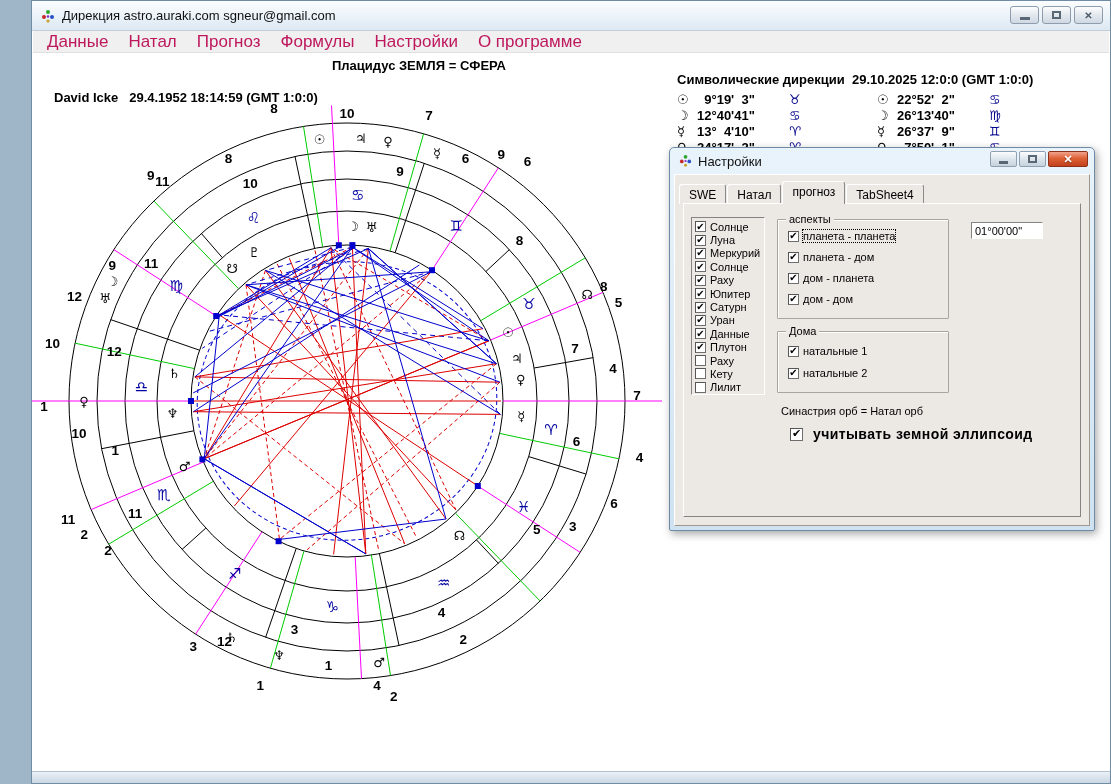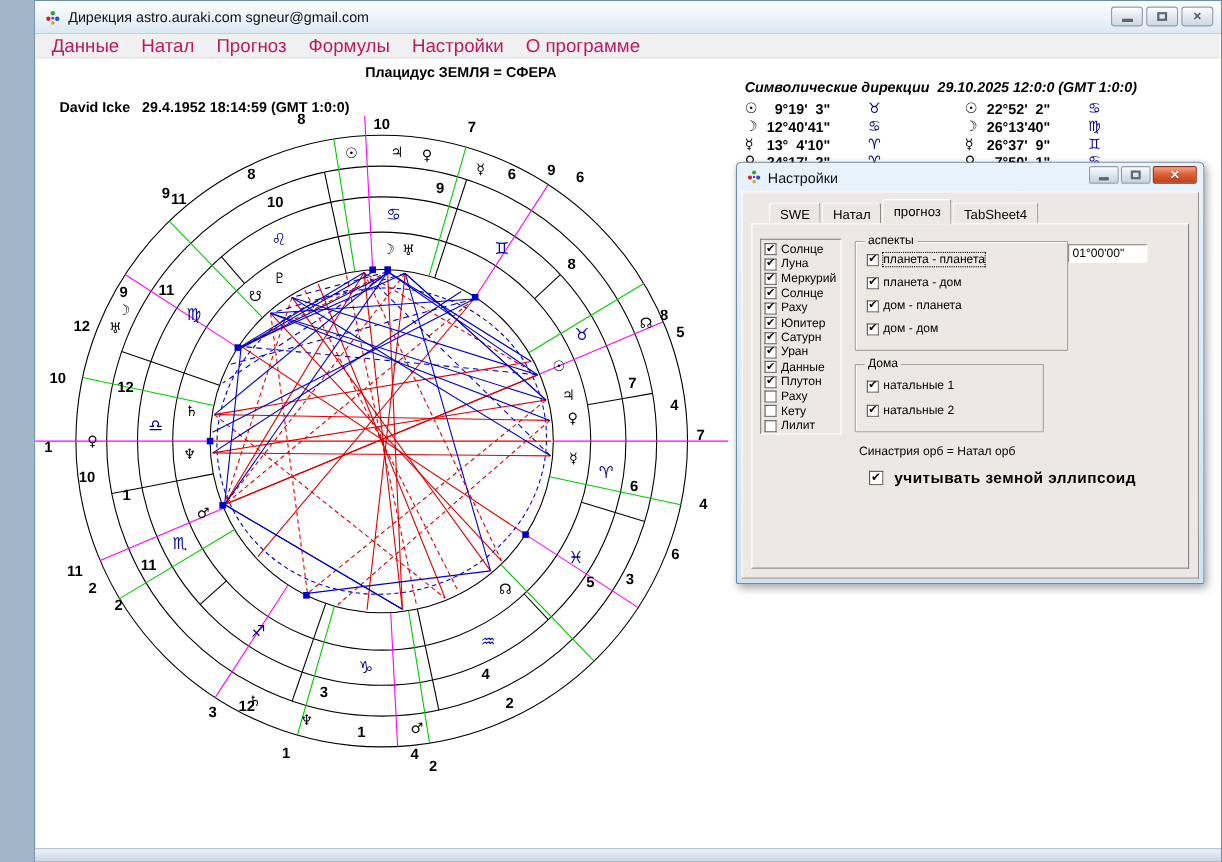--- a/index.html
+++ b/index.html
@@ -17,21 +17,21 @@
   .wbtn .min-glyph { width:10px; height:3px; background:#5A6876; margin-top:7px; }
   .wbtn .max-glyph { width:9px; height:8px; border:2px solid #5A6876; }
   
   .menubar { position:absolute; left:1px; top:30px; right:1px; height:22px; background:#F0F0F0; border-bottom:1px solid #E0E0E0; display:flex; align-items:center; padding-left:4px; }
   .menu-item { font-size:17px; color:#be185d; padding:2px 10px; }
   
   .info { position:absolute; left:22px; top:57px; font-size:13px; font-weight:bold; color:#000; line-height:16px; white-space:pre; }
   .info .sys { position:absolute; left:278px; top:0;text-align:right; }
   
   .dirs { position:absolute; left:645px; top:71px; font-weight:bold; font-size:13px; color:#000; }
-  .dirs-title { white-space:pre;font-style:italic; }
+  .dirs-title { white-space:pre; }
   .pos-cols { position:relative; margin-top:4px; }
   .pos-col { position:absolute; top:0; }
   .pos-col.c2 { left:200px; }
   .pos-row { display:flex; height:16px; align-items:center; white-space:pre; }
   .pos-row .pg { width:20px; font-family:"DejaVu Sans",sans-serif; font-weight:normal; font-size:13px; }
   .pos-row .pt { width:92px; }
   .pos-row .sg { font-family:"DejaVu Sans",sans-serif; font-weight:normal; font-size:13px; color:#00008B; }
   
   .wheel { position:absolute; left:0; top:85px; width:632px; height:632px; }
   
@@ -46,38 +46,38 @@
   .dlg-title { position:absolute; left:28px; top:6px; font-size:13px; color:#111; }
   .dlg-btns { position:absolute; right:6px; top:3px; display:flex; gap:2px; }
   .dbtn { height:16px; border:1px solid #90A0B0; border-radius:2px; display:flex; align-items:center; justify-content:center; }
   .dbtn.min,.dbtn.max { width:27px; background:linear-gradient(#FCFDFE,#DDE5EC 50%,#C6D2DD); color:#4C5A68; }
   .dbtn.min .min-glyph { width:9px; height:3px; background:#5A6876; margin-top:6px; }
   .dbtn.max .max-glyph { width:9px; height:8px; border:2px solid #5A6876; }
   .dbtn.close { width:40px; background:linear-gradient(#F2A38D,#DD6136 45%,#C2411B); border-color:#8C3119; color:#fff; font-weight:bold; font-size:11px; text-shadow:0 1px 1px #7A2A12; }
   .dlg-body { position:absolute; left:4px; right:4px; top:26px; bottom:4px; background:#ECE9E5;
     border:1px solid #FFF; border-right-color:#9C9890; border-bottom-color:#9C9890; }
   
-  .tabs { position:absolute; left:24px; top:7px; display:flex; align-items:flex-end; height:22px; }
+  .tabs { position:absolute; left:4px; top:7px; display:flex; align-items:flex-end; height:22px; }
   .tab { font-size:12px; color:#000; padding:3px 9px 2px; border:1px solid #8A8A8A; border-bottom:none;
     border-top-left-radius:3px; border-top-right-radius:3px; background:#ECE9E5; margin-right:1px; height:20px;
     border-left-color:#fff; border-top-color:#fff; }
   .tab.active { height:23px; position:relative; z-index:2; font-weight:normal; background:#ECE9E5; }
   .tabpage { position:absolute; left:8px; right:8px; top:28px; bottom:8px; background:#ECE9E5;
     border:1px solid #fff; border-right-color:#848484; border-bottom-color:#848484; z-index:1; }
   
   .plist { position:absolute; left:7px; top:13px; width:74px; height:178px; padding:2px 0 0 3px;
     border:1px solid #848484; border-right-color:#FFF; border-bottom-color:#FFF; background:#ECE9E5; }
   .plist-row { display:flex; align-items:center; height:13.4px; font-size:11px; white-space:nowrap; }
   .cb { width:11px; height:11px; background:#fff; border:1px solid #6E6E6E; border-top-color:#555; border-left-color:#555;
     display:inline-flex; align-items:center; justify-content:center; font-size:10px; line-height:10px; color:#000;
     margin-right:4px; flex:none; font-family:"DejaVu Sans",sans-serif; }
   
   .group { position:absolute; border:1px solid #A9A49C; border-radius:1px; box-shadow:1px 1px 0 #fff inset; }
   .group-label { position:absolute; top:-7px; left:8px; background:#ECE9E5; font-size:11px; padding:0 3px; }
-  .g-aspects { left:93px; top:15px; width:194px; height:100px; }
+  .g-aspects { left:93px; top:15px; width:172px; height:100px; }
   .g-houses  { left:93px; top:127px; width:172px; height:62px; }
   .g-row { position:absolute; left:10px; display:flex; align-items:center; font-size:11px; white-space:nowrap; }
   .g-row .lbl.focused { outline:1px dotted #000; }
   
   .edit { position:absolute; left:287px; top:18px; width:72px; height:17px; background:#fff;
     border:1px solid #848484; border-right-color:#fff; border-bottom-color:#fff; font-size:11px; padding:1px 3px;
     font-family:"Liberation Sans",sans-serif; }
   .note { position:absolute; left:97px; top:201px; font-size:11px; }
   .ellips { position:absolute; left:106px; top:222px; display:flex; align-items:center; }
   .ellips .cb { width:13px; height:13px; font-size:11px; }

